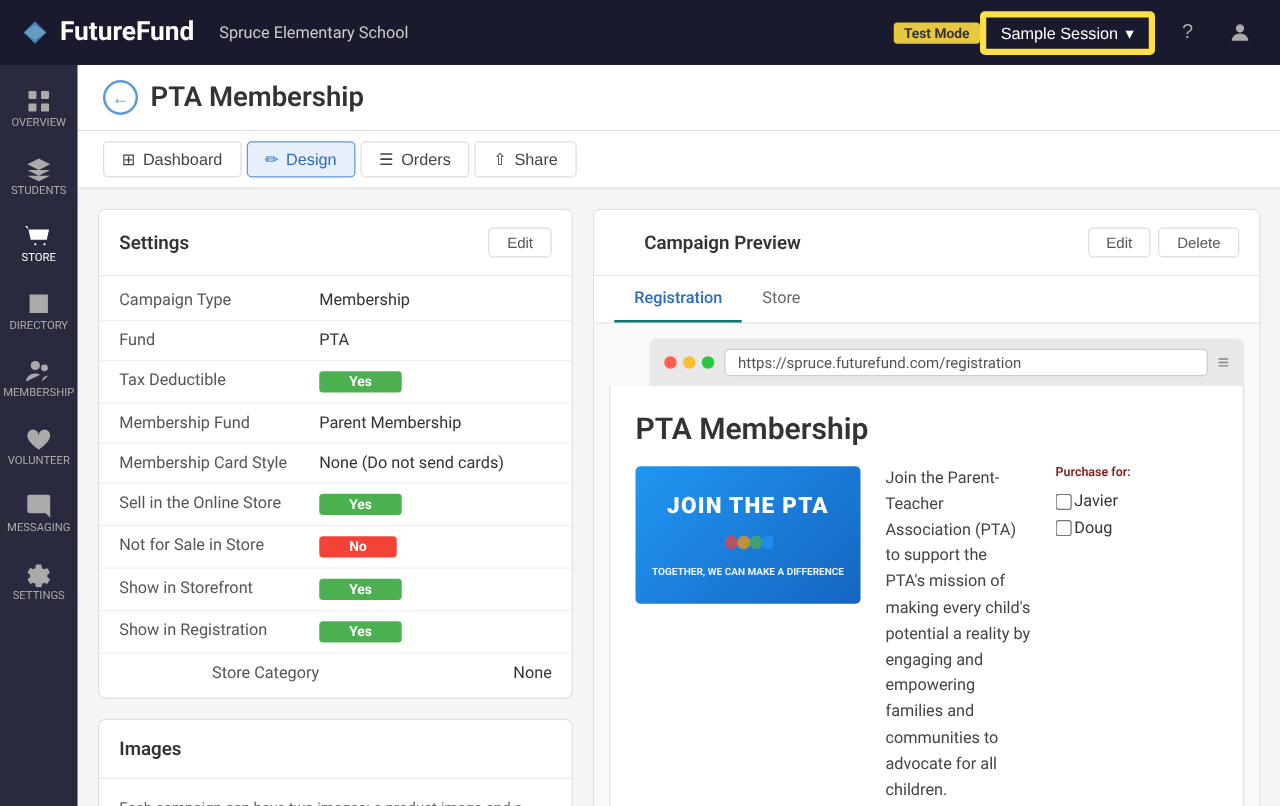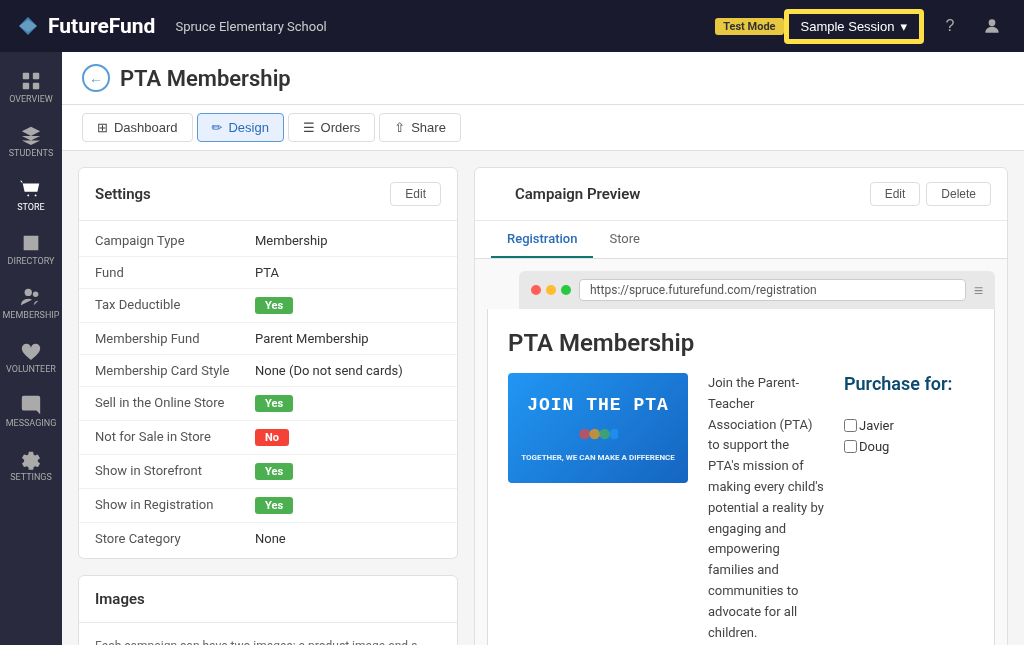--- a/index.html
+++ b/index.html
@@ -204,35 +204,35 @@
     }
     .settings-table {
       padding: 4px 0;
     }
     .settings-row {
       display: flex;
       align-items: flex-start;
       padding: 8px 16px;
       border-bottom: 1px solid #f0f0f0;
     }
-    .settings-row:last-child { border-bottom: none; }
+    .settings-row:last-child { border-bottom: none; text-align: right; }
     .settings-label {
       width: 160px;
       color: #555;
       font-size: 13px;
       flex-shrink: 0;
     }
     .settings-value {
       color: #333;
       font-size: 13px;
       flex: 1;
     }
     .badge {
       display: inline-block;
-      padding: 2px 10px;
+      padding: 2px 24px;
       border-radius: 3px;
       font-size: 11px;
       font-weight: bold;
     }
     .badge-yes { background: #4caf50; color: white; }
     .badge-no { background: #f44336; color: white; }
 
     
     .images-panel-content {
       padding: 14px 16px;
@@ -400,24 +400,24 @@
       flex: 1;
       font-size: 13px;
       color: #444;
       line-height: 1.6;
     }
     .purchase-box {
       width: 130px;
       flex-shrink: 0;
     }
     .purchase-title {
-      font-size: 18px;
+      font-size: 10px;
       font-weight: 600;
-      color: #0c4a6e;
-      margin-bottom: 24px;
+      color: #7f1d1d;
+      margin-bottom: 10px;
     }
     .purchase-checkbox {
       display: flex;
       align-items: center;
       gap: 2px;
       margin-bottom: 6px;
       font-size: 13px;
       color: #333;
     }
     .purchase-checkbox input { cursor: pointer; }
@@ -626,21 +626,21 @@
                 <div class="dot dot-green"></div>
               </div>
               <div class="browser-url">https://spruce.futurefund.com/registration</div>
               <div class="browser-menu">≡</div>
             </div>
             <div class="browser-content">
               <div class="campaign-title">PTA Membership</div>
               <div class="campaign-body">
                 <div class="campaign-image-area">
                   <div class="pta-image">
-                    <span class="pta-image-text1" style="font-size:18px;font-weight:900;color:white;letter-spacing:1px;font-family:Liberation Mono, monospace;">JOIN THE PTA</span>
+                    <span class="pta-image-text1" style="font-size:18px;font-weight:900;color:white;letter-spacing:1px;">JOIN THE PTA</span>
                     <div style="display:flex;gap:4px;align-items:center;">
                       <svg width="40" height="30" viewBox="0 0 60 40">
                         <circle cx="10" cy="20" r="8" fill="#f44336" opacity="0.7"></circle>
                         <circle cx="25" cy="20" r="8" fill="#ff9800" opacity="0.7"></circle>
                         <circle cx="40" cy="20" r="8" fill="#4caf50" opacity="0.7"></circle>
                         <circle cx="55" cy="20" r="8" fill="#2196F3" opacity="0.7"></circle>
                       </svg>
                     </div>
                     <span class="pta-image-text2" style="font-size:8px;color:white;padding:0 4px;text-align:center;">TOGETHER, WE CAN MAKE A DIFFERENCE</span>
                   </div>

